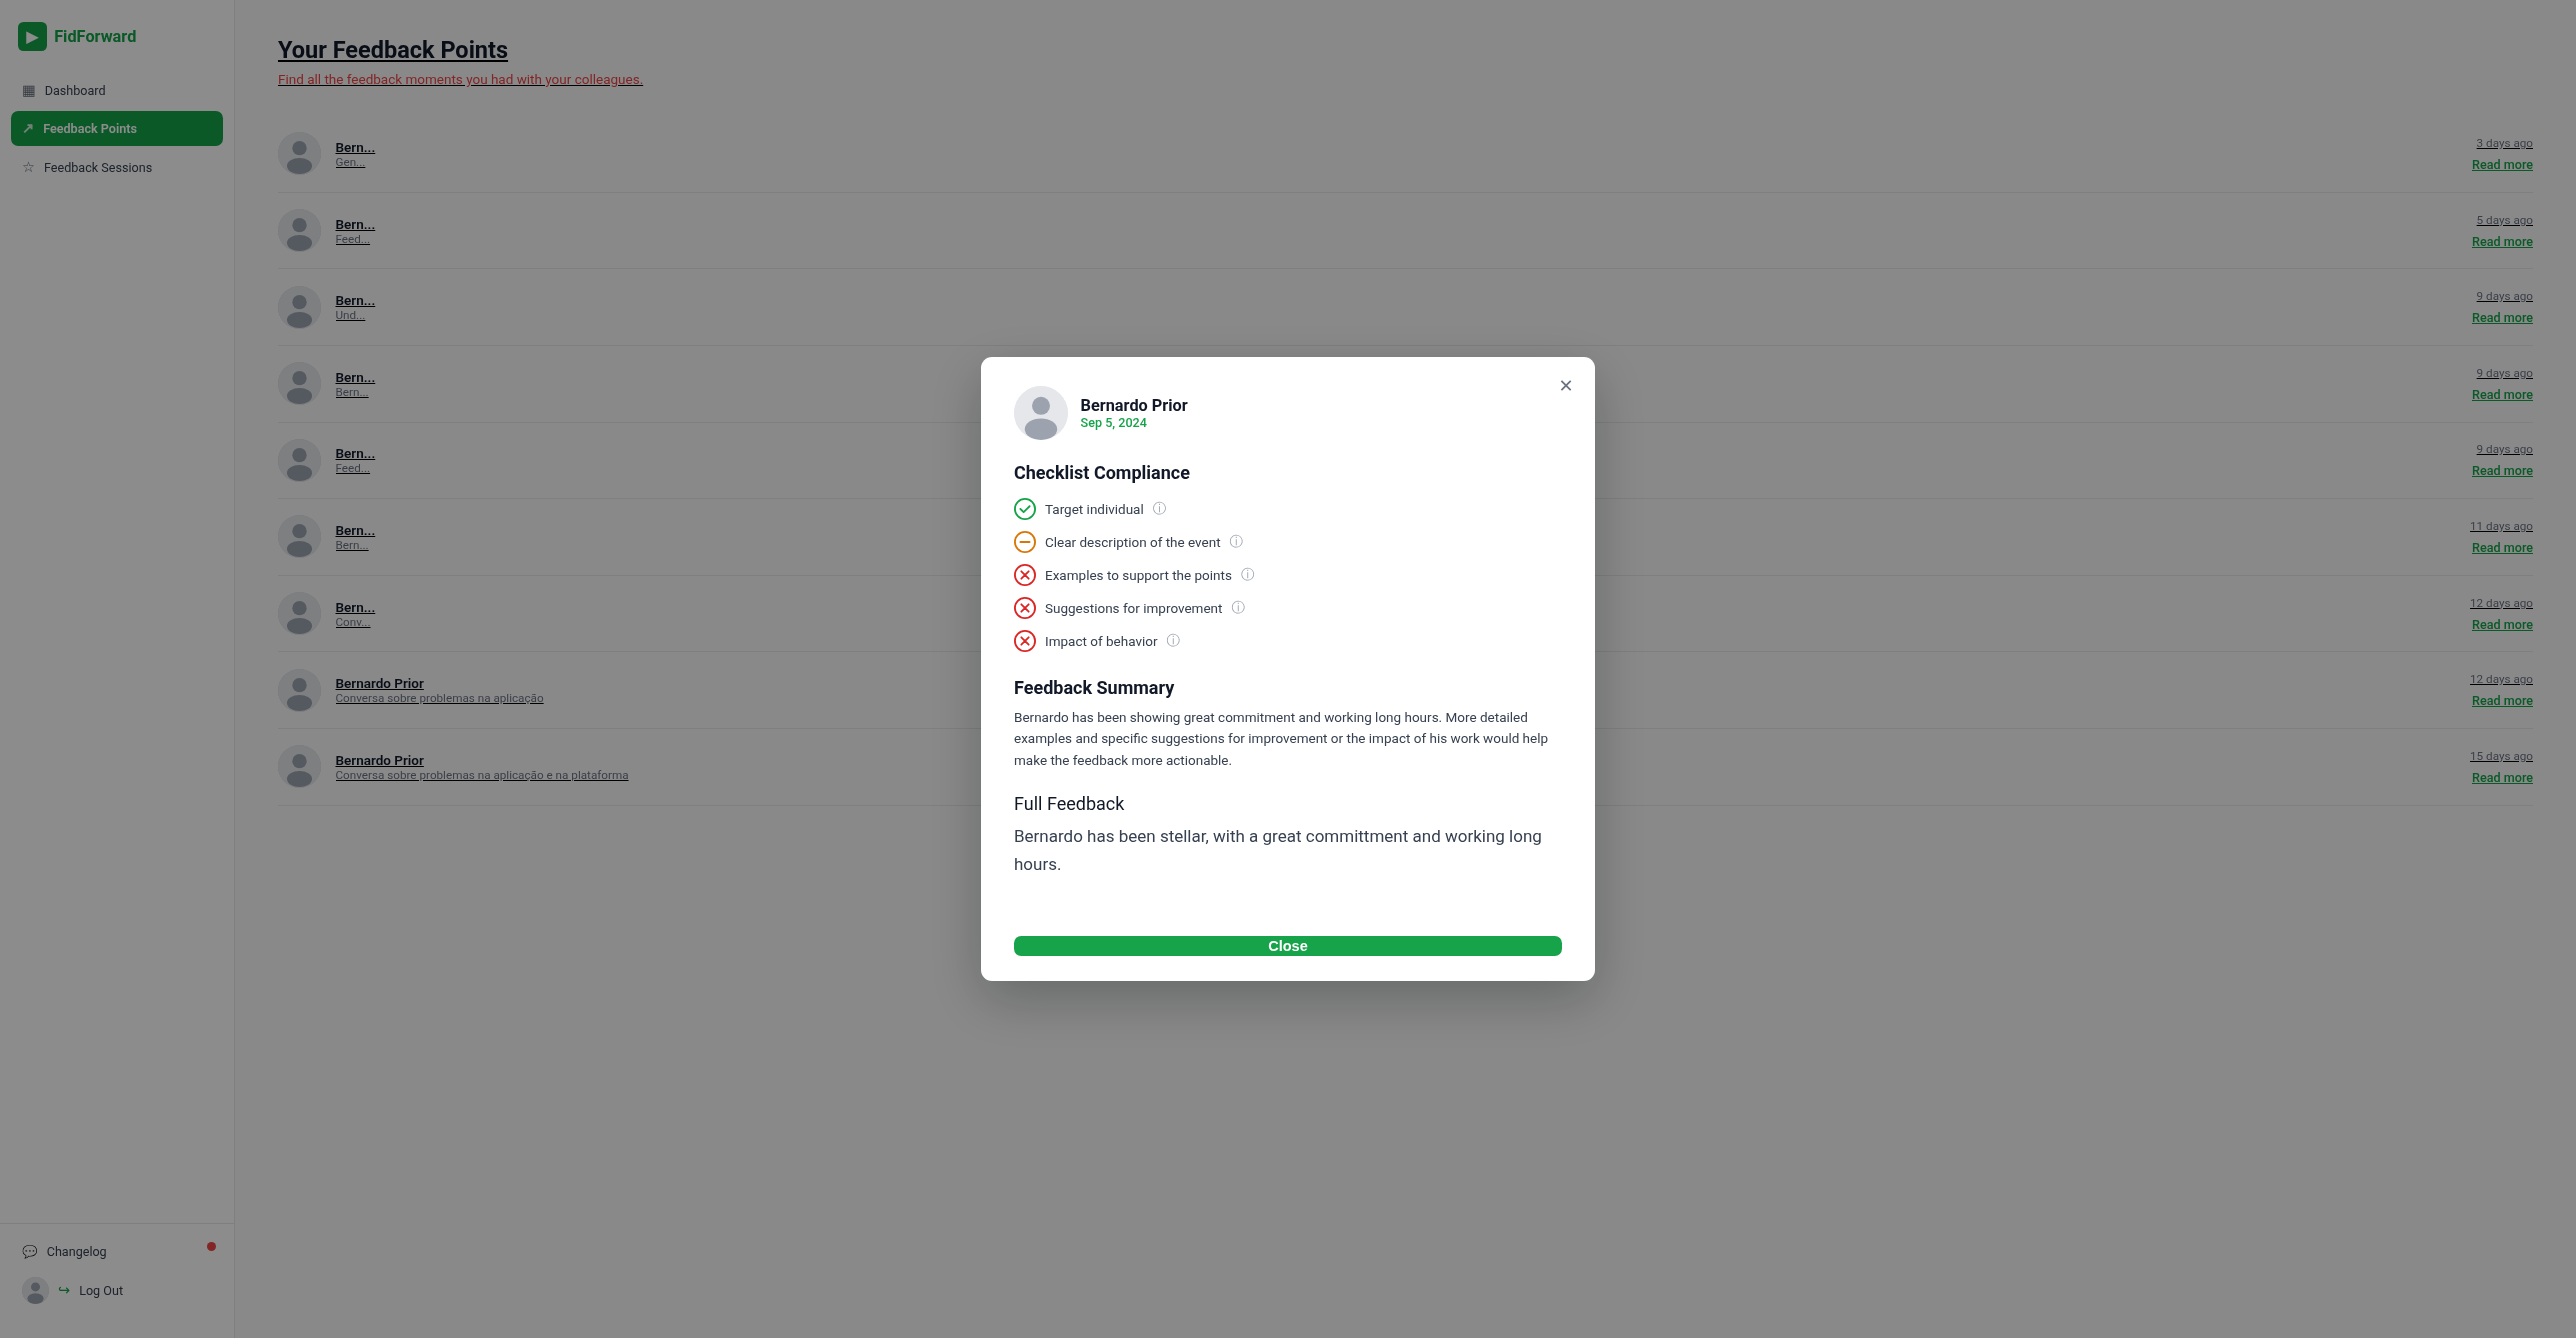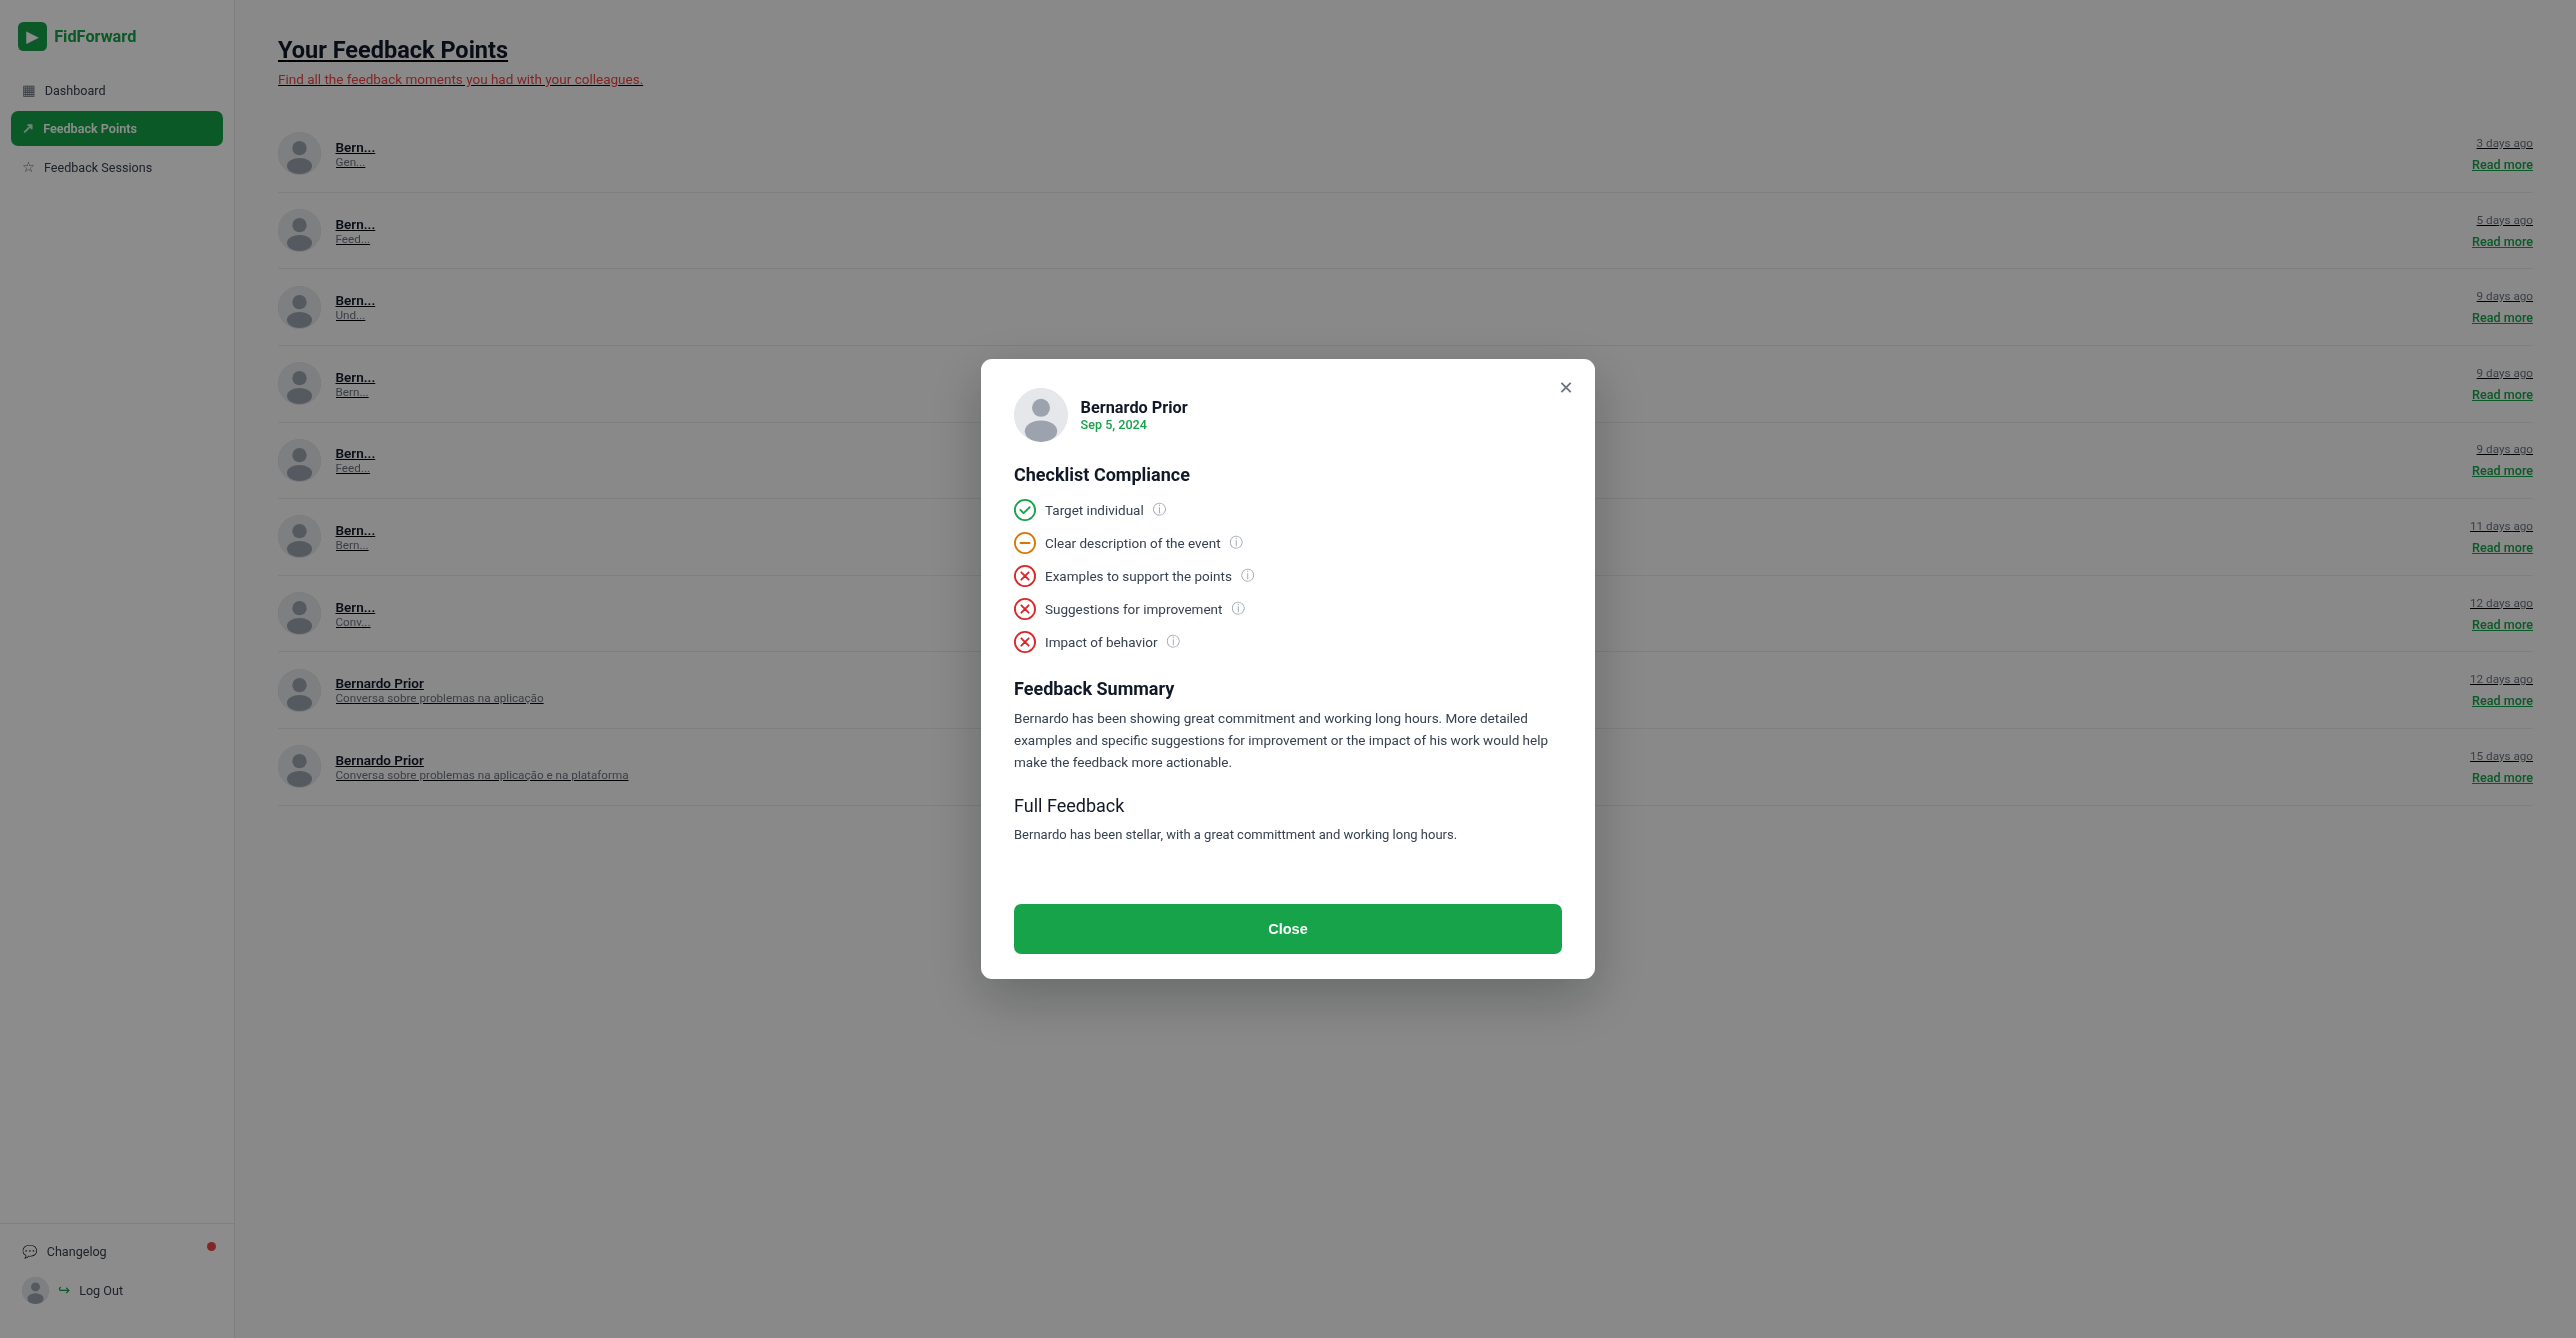--- a/index.html
+++ b/index.html
@@ -119,24 +119,24 @@
     .modal-section-title { font-size: 18px; font-weight: 700; color: #111827; margin-bottom: 14.5px; }
     .checklist { display: flex; flex-direction: column; gap: 11px; margin-bottom: 25px; }
     .checklist-item { display: flex; align-items: center; gap: 9px; font-size: 13.5px; color: #374151; }
     .check-icon { width: 22px; height: 22px; flex-shrink: 0; }
 
     .info-icon { color: #9ca3af; font-size: 13.5px; cursor: pointer; }
 
     .feedback-summary-title { font-size: 18px; font-weight: 700; color: #111827; margin-bottom: 9px; }
     .feedback-summary-text { font-size: 13.5px; color: #374151; line-height: 1.6; margin-bottom: 22px; }
     .full-feedback-title { font-size: 18px; font-weight: 400; color: #111827; margin-bottom: 9px; }
-    .full-feedback-text { font-size: 13px; color: #374151; line-height: 1.6; margin-bottom: 25px; }
+    .full-feedback-text { font-size: 17px; color: #374151; line-height: 1.6; margin-bottom: 25px; }
 
     .close-btn {
-      width: 100%; padding: 17px; background: #16a34a; color: #fff;
+      width: 100%; padding: 2px; background: #16a34a; color: #fff;
       border: none; border-radius: 7.2px; font-size: 14.5px; font-weight: 600;
       cursor: pointer;
       margin-top: 33px;
     }
   </style>
 </head>
 <body>
 
 <div class="sidebar">
   <div class="sidebar-logo">

